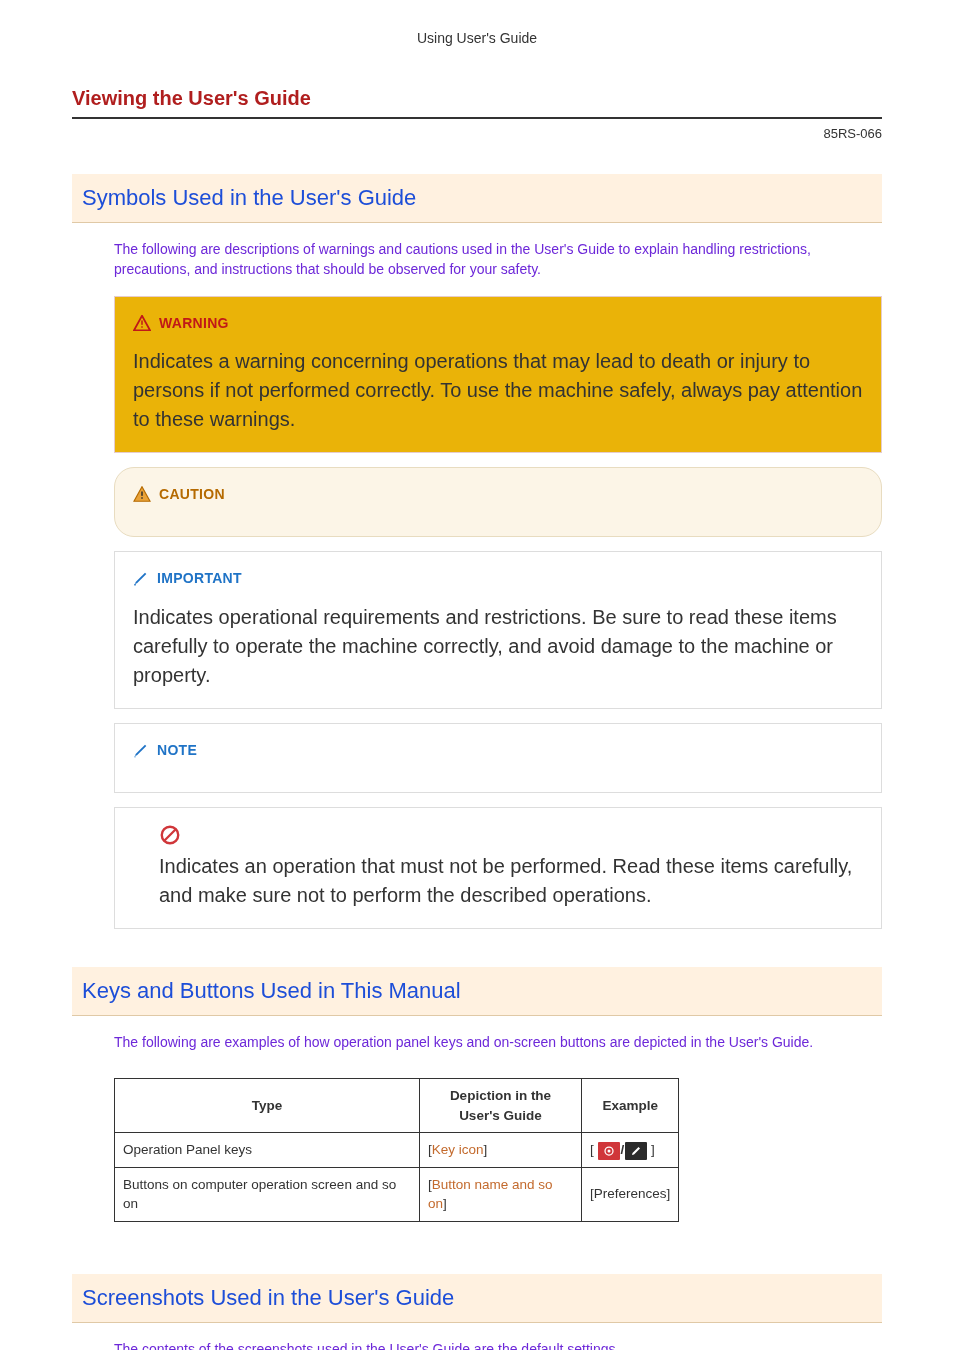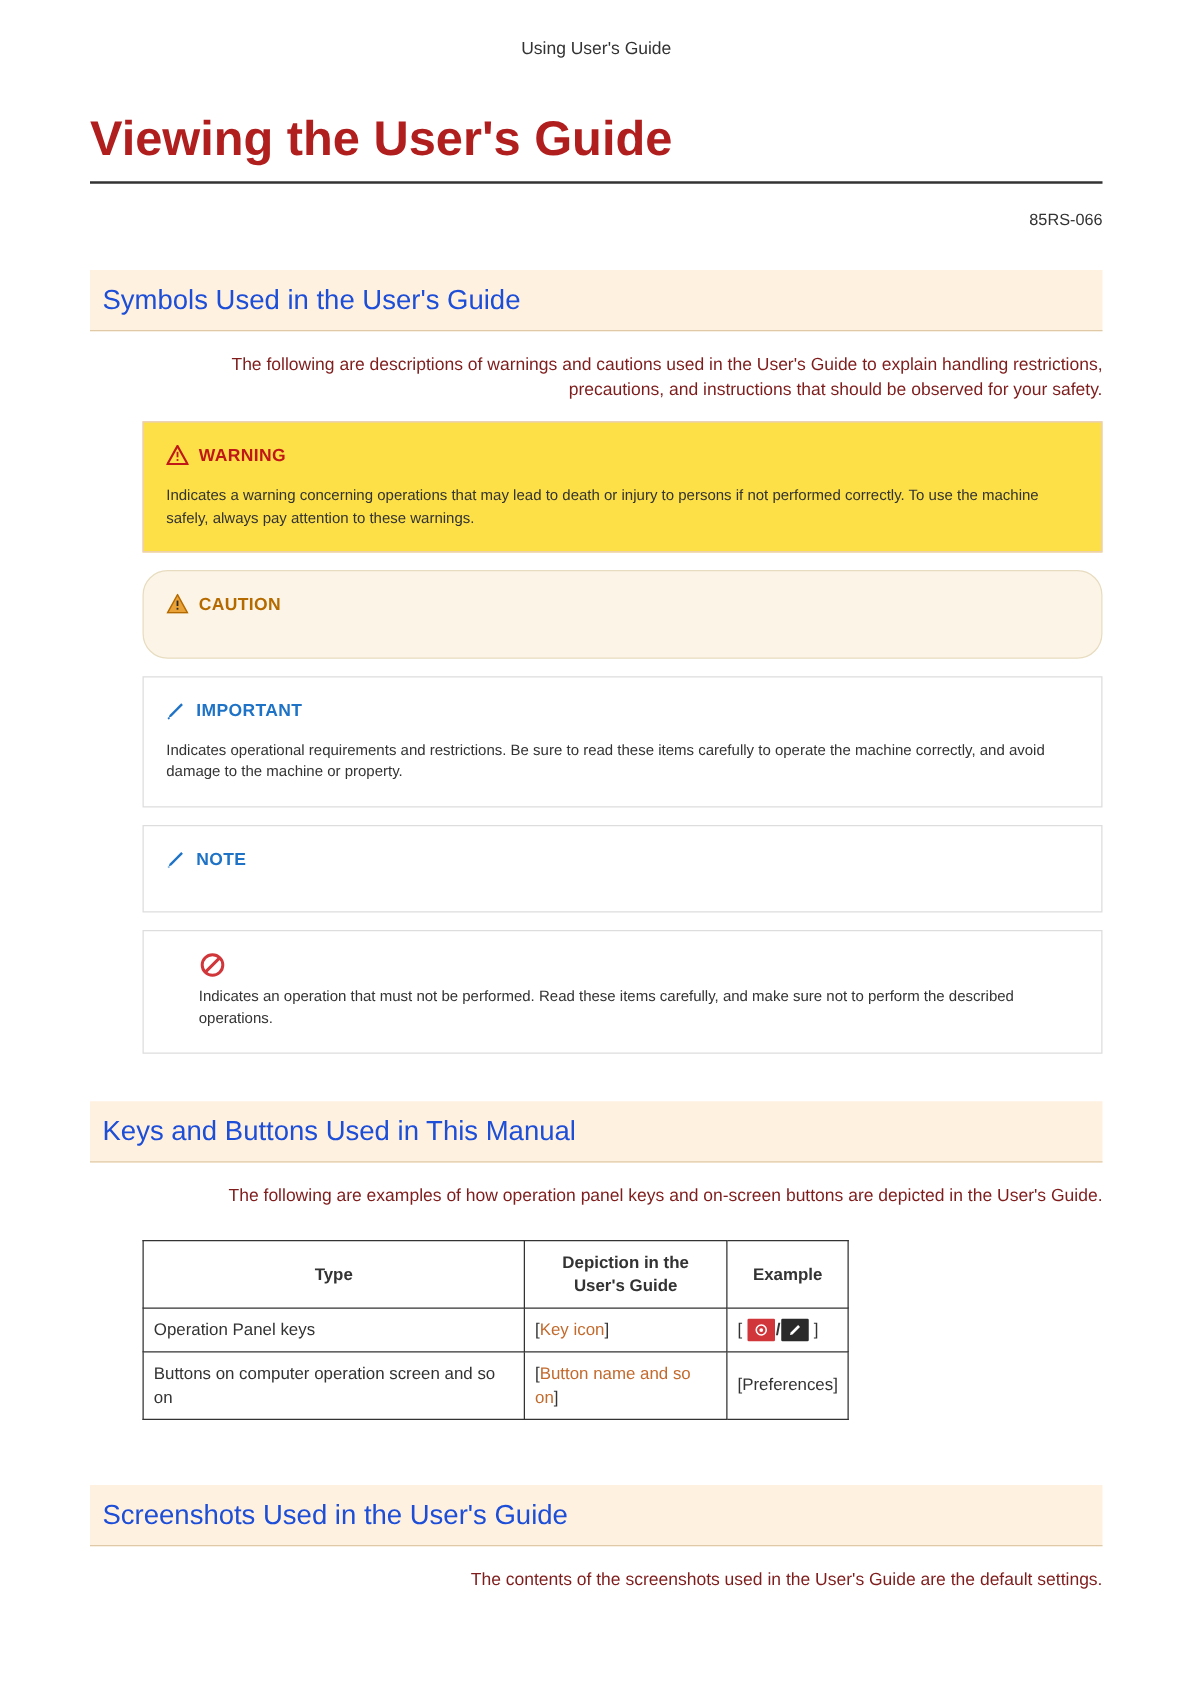--- a/index.html
+++ b/index.html
@@ -14,76 +14,75 @@
     line-height: 1.45;
   }
   .breadcrumb {
     text-align: center;
     font-size: 14px;
     color: #333;
     margin-bottom: 36px;
   }
   .page-title {
     color: #b01e1e;
-    font-size: 39px;
+    font-size: 20px;
     font-weight: bold;
     border-bottom: 2.5px solid #333;
     padding-bottom: 4px;
-    margin-bottom: 20px;
+    margin-bottom: 6px;
   }
   .doc-code {
     text-align: right;
     font-size: 13px;
     color: #333;
     margin-bottom: 30px;
   }
   .section-heading {
     background: #fff1e0;
     color: #1d4ed8;
     font-size: 22px;
     padding: 8px 10px;
     border-bottom: 1px solid #e0c9a6;
     margin-bottom: 16px;
   }
   .section-intro {
     padding: 0 0 16px 42px;
-    color: #7f1d1d;
-    text-align: right;
+    color: #6d28d9;
   }
   .callout-wrap {
     padding-left: 42px;
     margin-bottom: 14px;
   }
   .callout {
     border: 1px solid #ddd;
     padding: 16px 18px 18px 18px;
     background: #fff;
   }
-  .callout.warning { background: #fde047; border-color: #e6cccc; }
+  .callout.warning { background: #eab308; border-color: #e6cccc; }
   .callout.caution { background: #fcf5e7; border-color: #e8dcc0; border-radius: 20px; }
   .callout.important { background: #fff; }
   .callout.note { background: #fff; }
   .callout.prohibit { background: #fff; padding-left: 44px; }
   .callout-head {
     display: flex;
     align-items: center;
     gap: 8px;
     margin-bottom: 14px;
   }
   .icon-slot { display: inline-flex; align-items: center; }
   .callout-label {
     font-weight: bold;
     font-size: 14px;
     letter-spacing: 0.3px;
   }
   .warning .callout-label { color: #c01818; }
   .caution .callout-label { color: #b56a00; }
   .important .callout-label { color: #1f73c6; }
   .note .callout-label { color: #1f73c6; }
-  .callout-body { color: #333; font-size: 12px; }
+  .callout-body { color: #333; font-size: 20px; }
   .table-wrap { padding-left: 42px; margin-top: 10px; margin-bottom: 28px; }
   table.keys {
     border-collapse: collapse;
     font-size: 13.5px;
     padding-left: 40px;
   }
   table.keys th, table.keys td {
     border: 1px solid #333;
     padding: 7px 8px;
     text-align: left;

